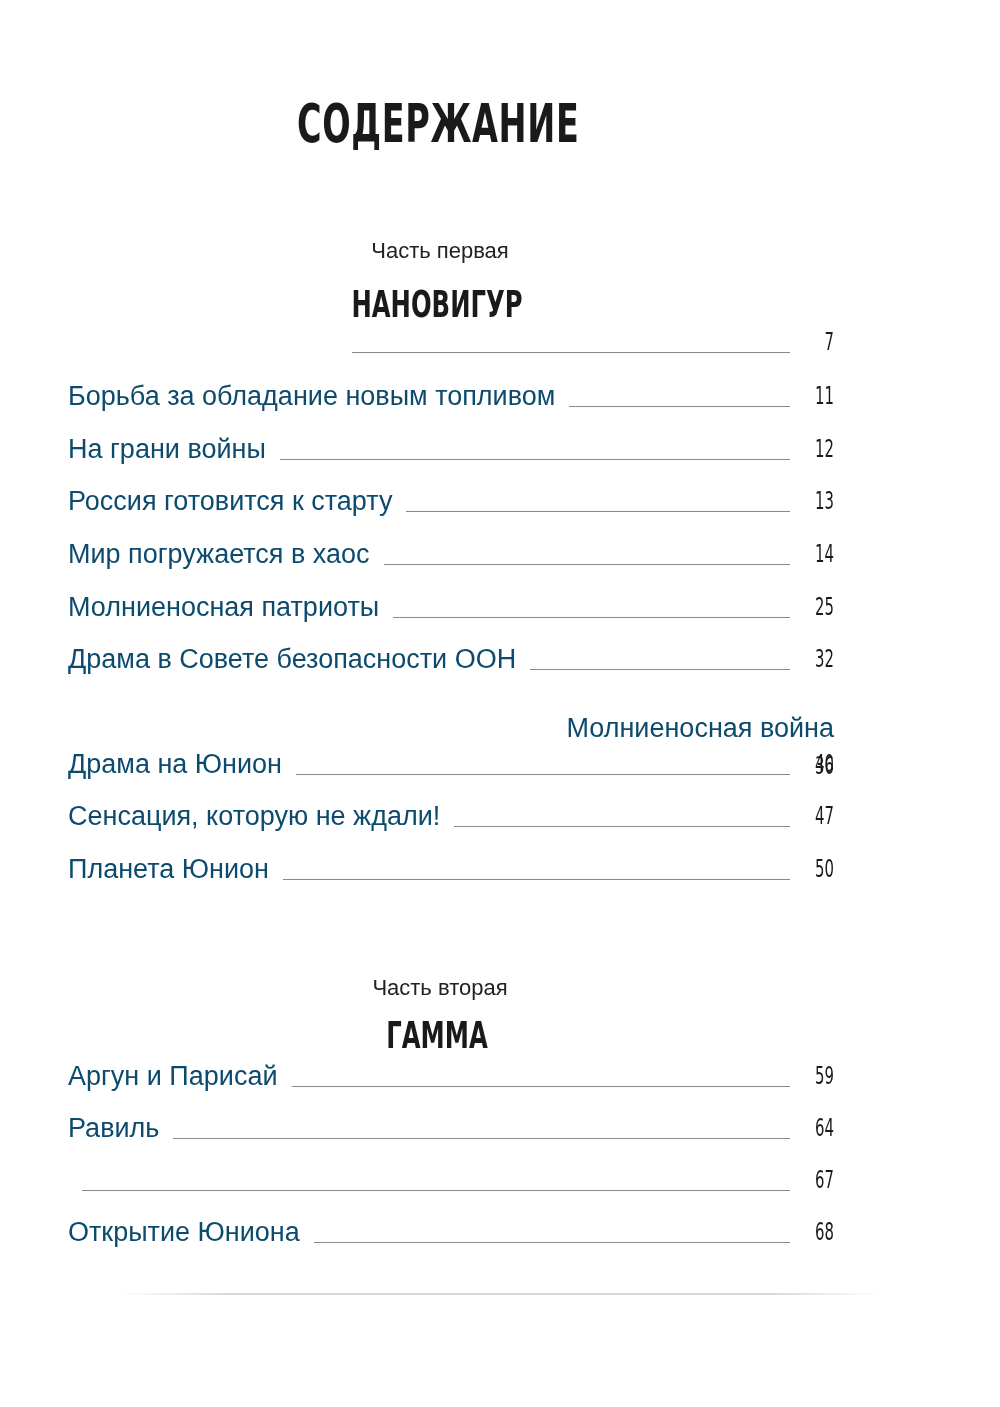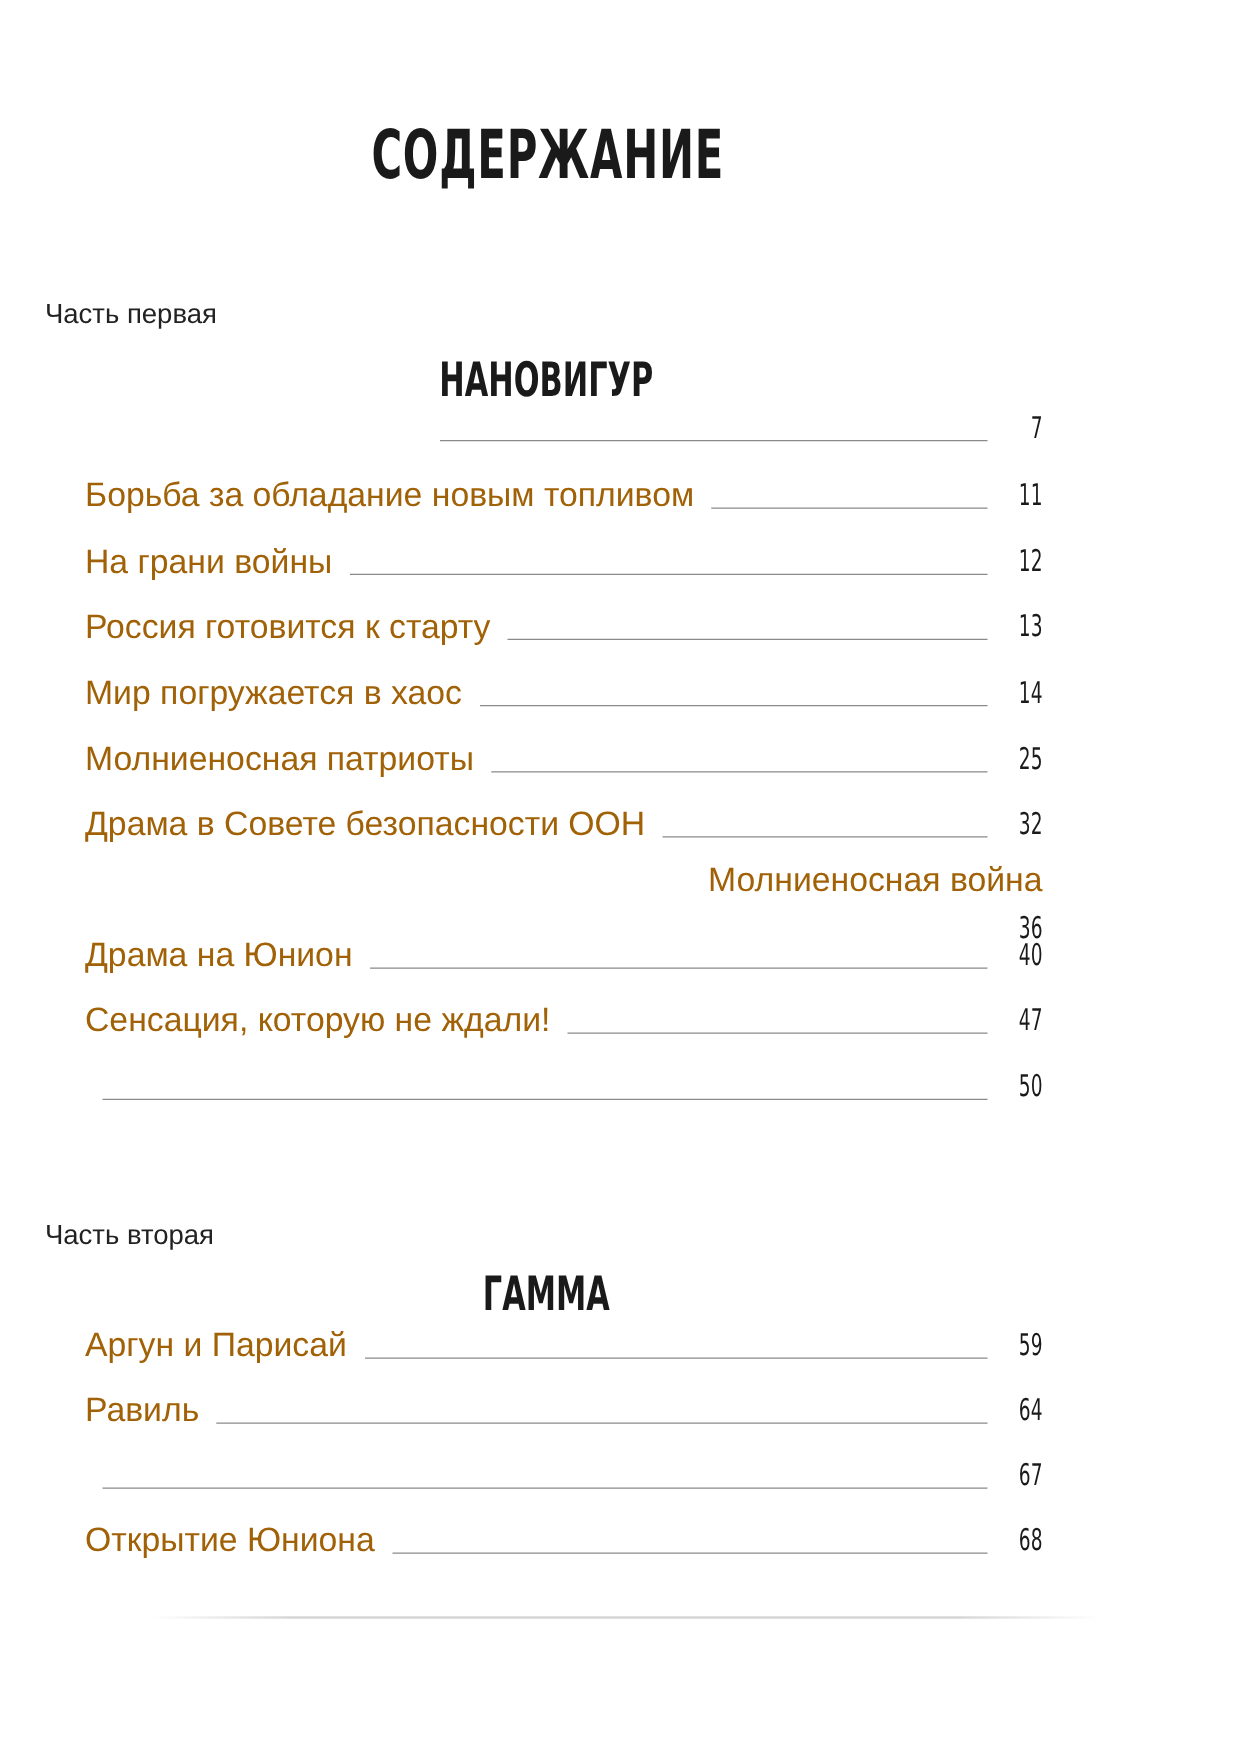--- a/index.html
+++ b/index.html
@@ -25,23 +25,23 @@
       font-weight: bold;
       font-size: 54px;
       letter-spacing: 1px;
       transform: scaleX(0.62);
       transform-origin: 437px 0;
     }
     .part-label {
       position: absolute;
       left: 0;
       width: 880px;
+      text-align: center;
       font-size: 22px;
       color: #222;
-      margin-left: 36px;
     }
     .part-title {
       position: absolute;
       left: 0;
       width: 874px;
       text-align: center;
       font-family: "DejaVu Sans", sans-serif;
       font-weight: bold;
       font-size: 38px;
       transform: scaleX(0.64);
@@ -52,21 +52,22 @@
       left: 68px;
       width: 766px;
       height: 40px;
       display: flex;
       align-items: flex-end;
     }
     .toc-text {
       font-size: 27px;
       white-space: nowrap;
       line-height: 32px;
-      color: #a16207;
+      color: #0c4a6e;
+      margin-top: 24px;
     }
     .leader {
       flex: 1;
       border-bottom: 1.5px solid #8a8a8a;
       margin: 0 4px 5px 14px;
       height: 1px;
     }
     .toc-page {
       font-family: "DejaVu Sans", sans-serif;
       font-size: 24px;
@@ -152,20 +153,21 @@
     <span class="toc-text">Драма на Юнион</span>
     <span class="leader"></span>
     <span class="toc-page">40</span>
   </div>
   <div class="toc-row" style="top:792px;">
     <span class="toc-text">Сенсация, которую не ждали!</span>
     <span class="leader"></span>
     <span class="toc-page">47</span>
   </div>
   <div class="toc-row" style="top:845px;">
+    <span class="toc-text">Планета Юнион</span>
     <span class="leader"></span>
     <span class="toc-page">50</span>
   </div>
 
   <div class="part-label" style="top:975px;">Часть вторая</div>
   <div class="part-title" style="top:1013px;">ГАММА</div>
 
   <div class="toc-row" style="top:1052px;">
     <span class="toc-text">Аргун и Парисай</span>
     <span class="leader"></span>

